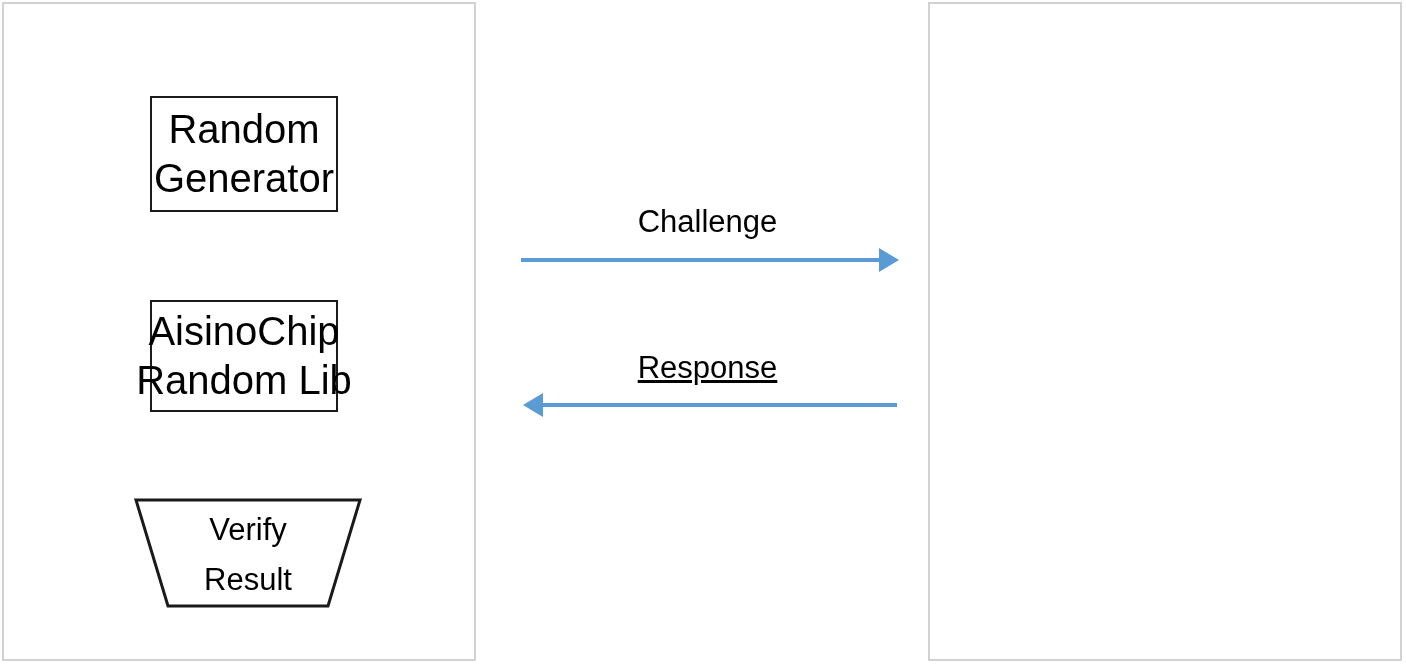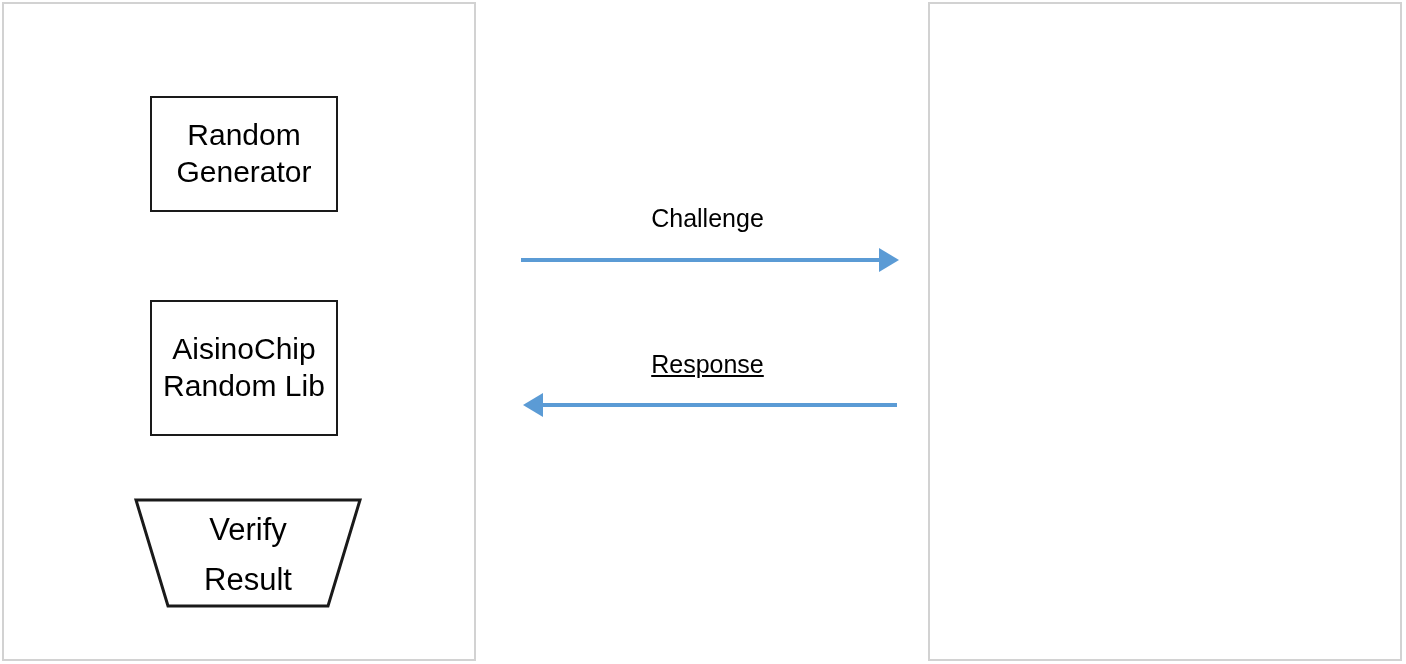--- a/index.html
+++ b/index.html
@@ -33,27 +33,27 @@
   .node {
     position: absolute;
     box-sizing: border-box;
     border: 2px solid #1a1a1a;
     background: #ffffff;
     display: flex;
     flex-direction: column;
     align-items: center;
     justify-content: center;
     line-height: 1.22;
-    font-size: 30px;
+    font-size: 40px;
     color: #000000;
     text-align: center;
     white-space: nowrap;
   }
   .node-random  { left: 146px;  top: 92px;  width: 188px; height: 116px; }
-  .node-lib     { left: 146px;  top: 296px; width: 188px; height: 136px; }
+  .node-lib     { left: 146px;  top: 296px; width: 188px; height: 112px; }
 
   .node-line { display: block; }
 
   
   .trapezoid-wrap {
     position: absolute;
     left: 129px;
     top: 491px;
     width: 230px;
     height: 116px;
@@ -90,21 +90,21 @@
     position: absolute;
     left: 505px;
     width: 405px;
     height: 34px;
   }
   .arrow-challenge { top: 243px; }
   .arrow-response  { top: 388px; }
 
   .arrow-label {
     position: absolute;
-    font-size: 25px;
+    font-size: 31px;
     color: #000000;
     white-space: nowrap;
     text-align: center;
     width: 405px;
     left: 505px;
   }
   .label-challenge { top: 204px; }
   .label-response  { top: 350px; text-decoration: underline; }
 </style>
 </head>

